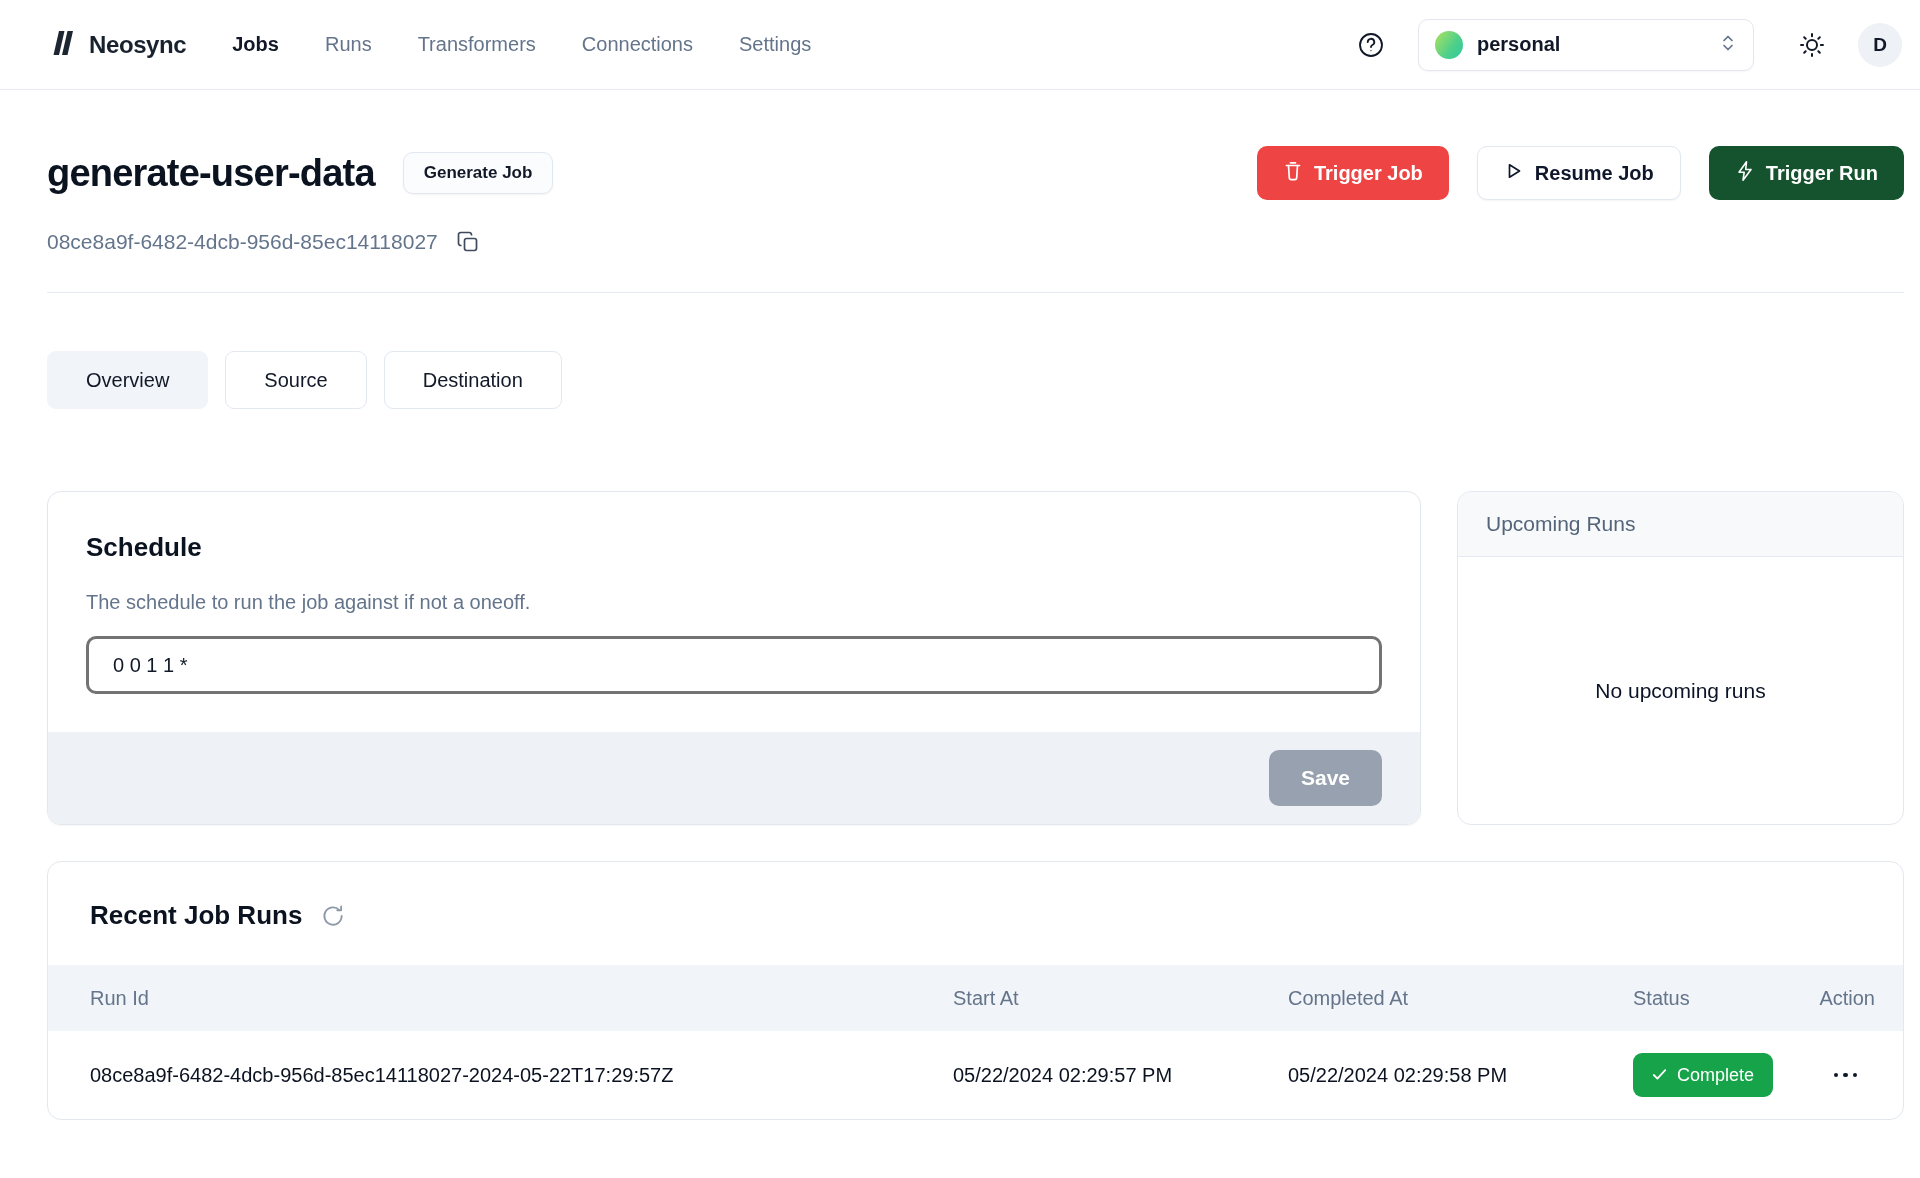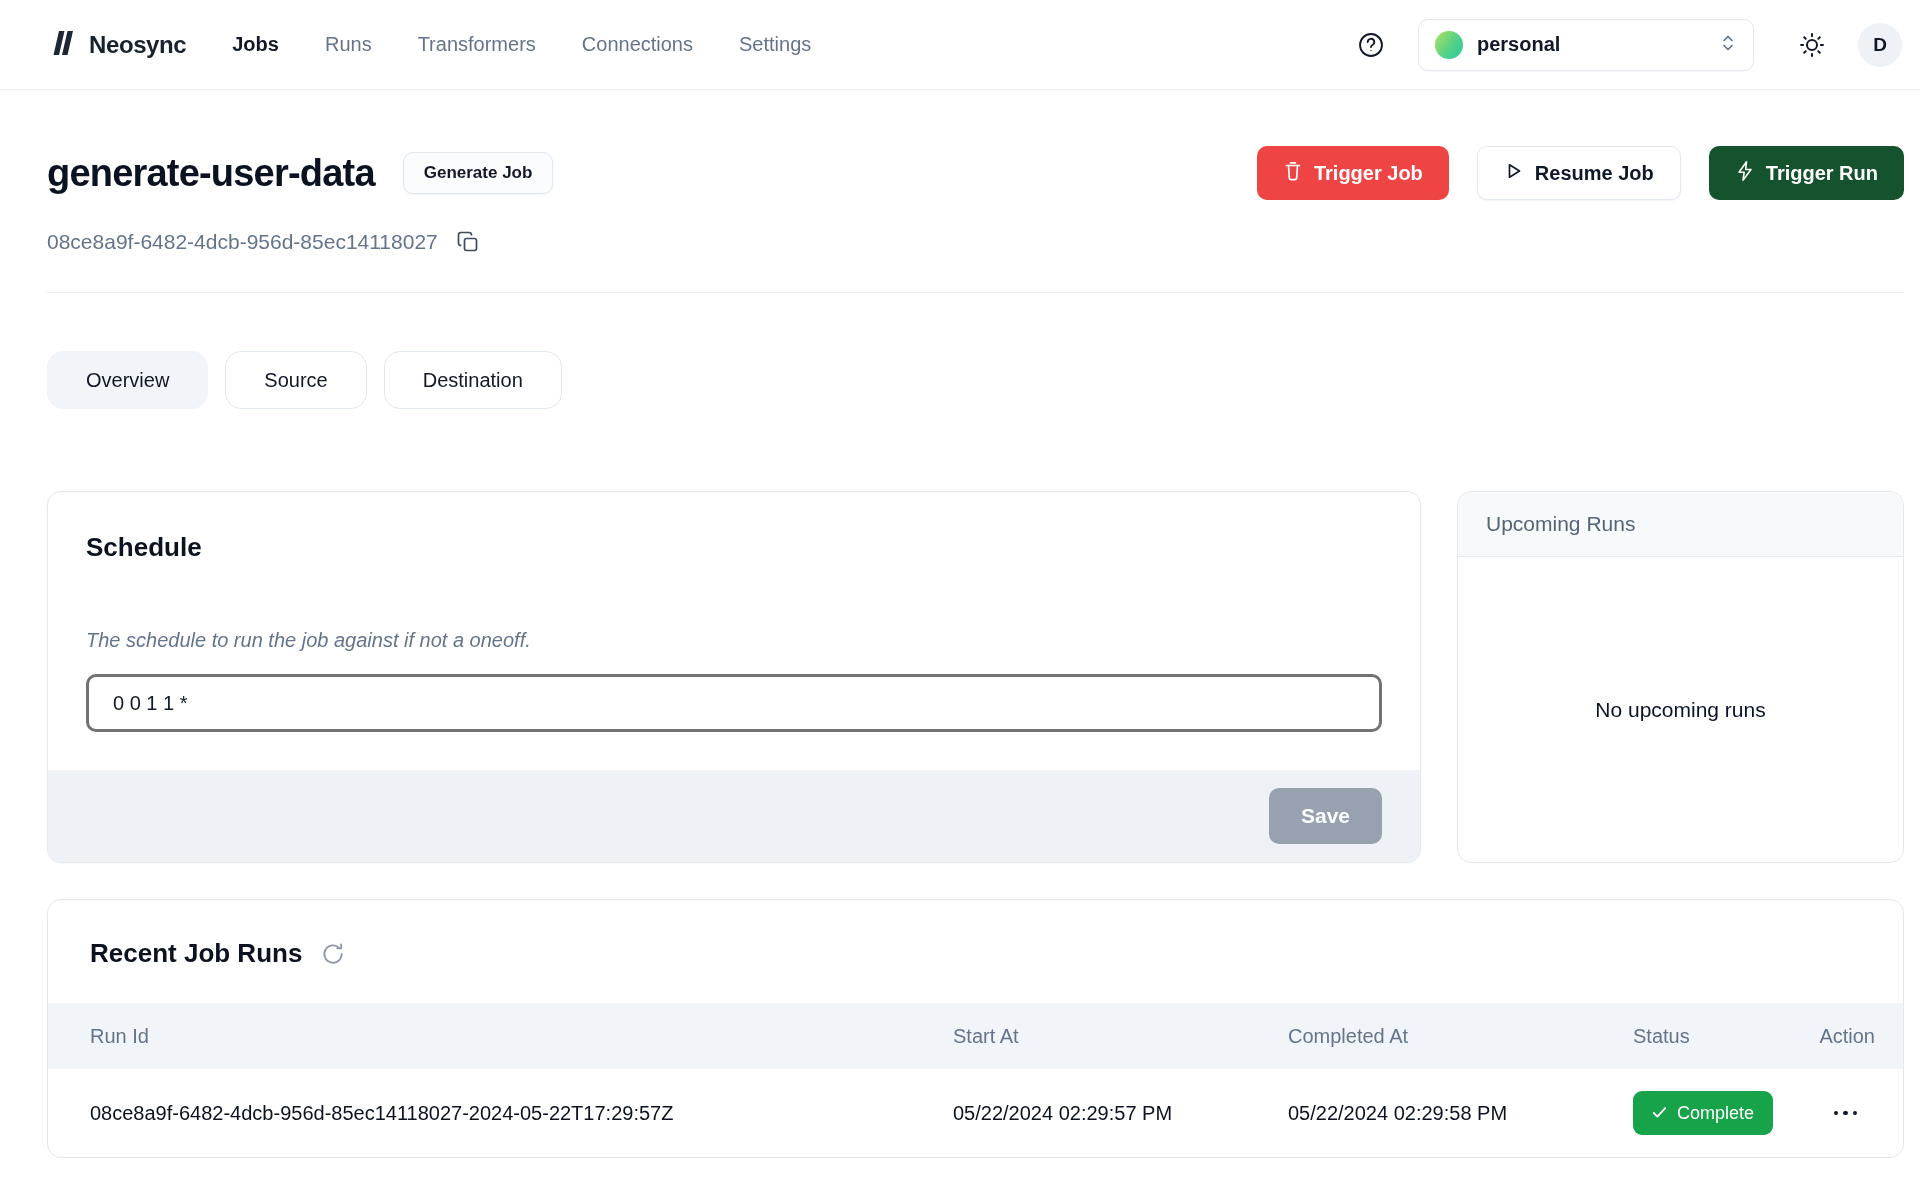--- a/index.html
+++ b/index.html
@@ -57,31 +57,31 @@
   .btn-resume { background:#fff; color:#0f172a; border:1px solid #e2e8f0; box-shadow:0 1px 2px rgba(16,24,40,.05); }
   .btn-trigger { background:#14532d; color:#fff; }
   .jobid-row { margin-top:30px; display:flex; align-items:center; gap:18px; }
   .jobid-text { font-size:21px; color:#64748b; }
   .copy-btn { display:flex; cursor:pointer; }
   .header-divider { margin-top:38px; border:none; border-top:1px solid #e5e9f0; }
   
   .tabs { margin-top:58px; display:flex; gap:17px; }
   .tab {
     height:58px; padding:0 38px; display:flex; align-items:center;
-    font-size:20px; font-weight:500; color:#111827; border-radius:16px;
+    font-size:20px; font-weight:500; color:#111827; border-radius:9px;
     border:1px solid #e2e8f0; background:#fff; cursor:pointer;
   }
   .tab.active { background:#f1f4f8; border-color:#f1f4f8; }
   
   .cards-grid { margin-top:82px; display:grid; grid-template-columns:1fr 447px; gap:36px; align-items:stretch; }
   .card { border:1px solid #e3e8ee; border-radius:14px; background:#fff; }
   .schedule-card { display:flex; flex-direction:column; overflow:hidden; box-shadow:0 1px 2px rgba(16,24,40,.04); }
   .schedule-body { padding:40px 38px 38px; flex:1; }
   .schedule-title { font-size:26px; font-weight:700; color:#0b1220; }
-  .schedule-desc { margin-top:66px; font-size:20px; color:#64748b;font-style:italic; }
+  .schedule-desc { margin-top:28px; font-size:20px; color:#64748b; }
   .cron-input {
     margin-top:22px; width:100%; height:58px; border:3px solid #737373;
     border-radius:10px; padding:0 24px; font-size:20px; color:#111827;
     font-family:inherit; outline:none; background:#fff;
   }
   .schedule-footer { background:#eef2f7; padding:18px 38px; display:flex; justify-content:flex-end; }
   .btn-save { background:#98a1b0; color:#fff; height:56px; padding:0 32px; font-size:21px; border-radius:10px; }
   .upcoming-card { display:flex; flex-direction:column; overflow:hidden; }
   .upcoming-header { background:#f7f9fb; border-bottom:1px solid #e5e9f0; padding:20px 28px; font-size:21px; color:#54657a; }
   .upcoming-body { flex:1; display:flex; align-items:center; justify-content:center; font-size:21px; font-weight:500; color:#0b1426; }

